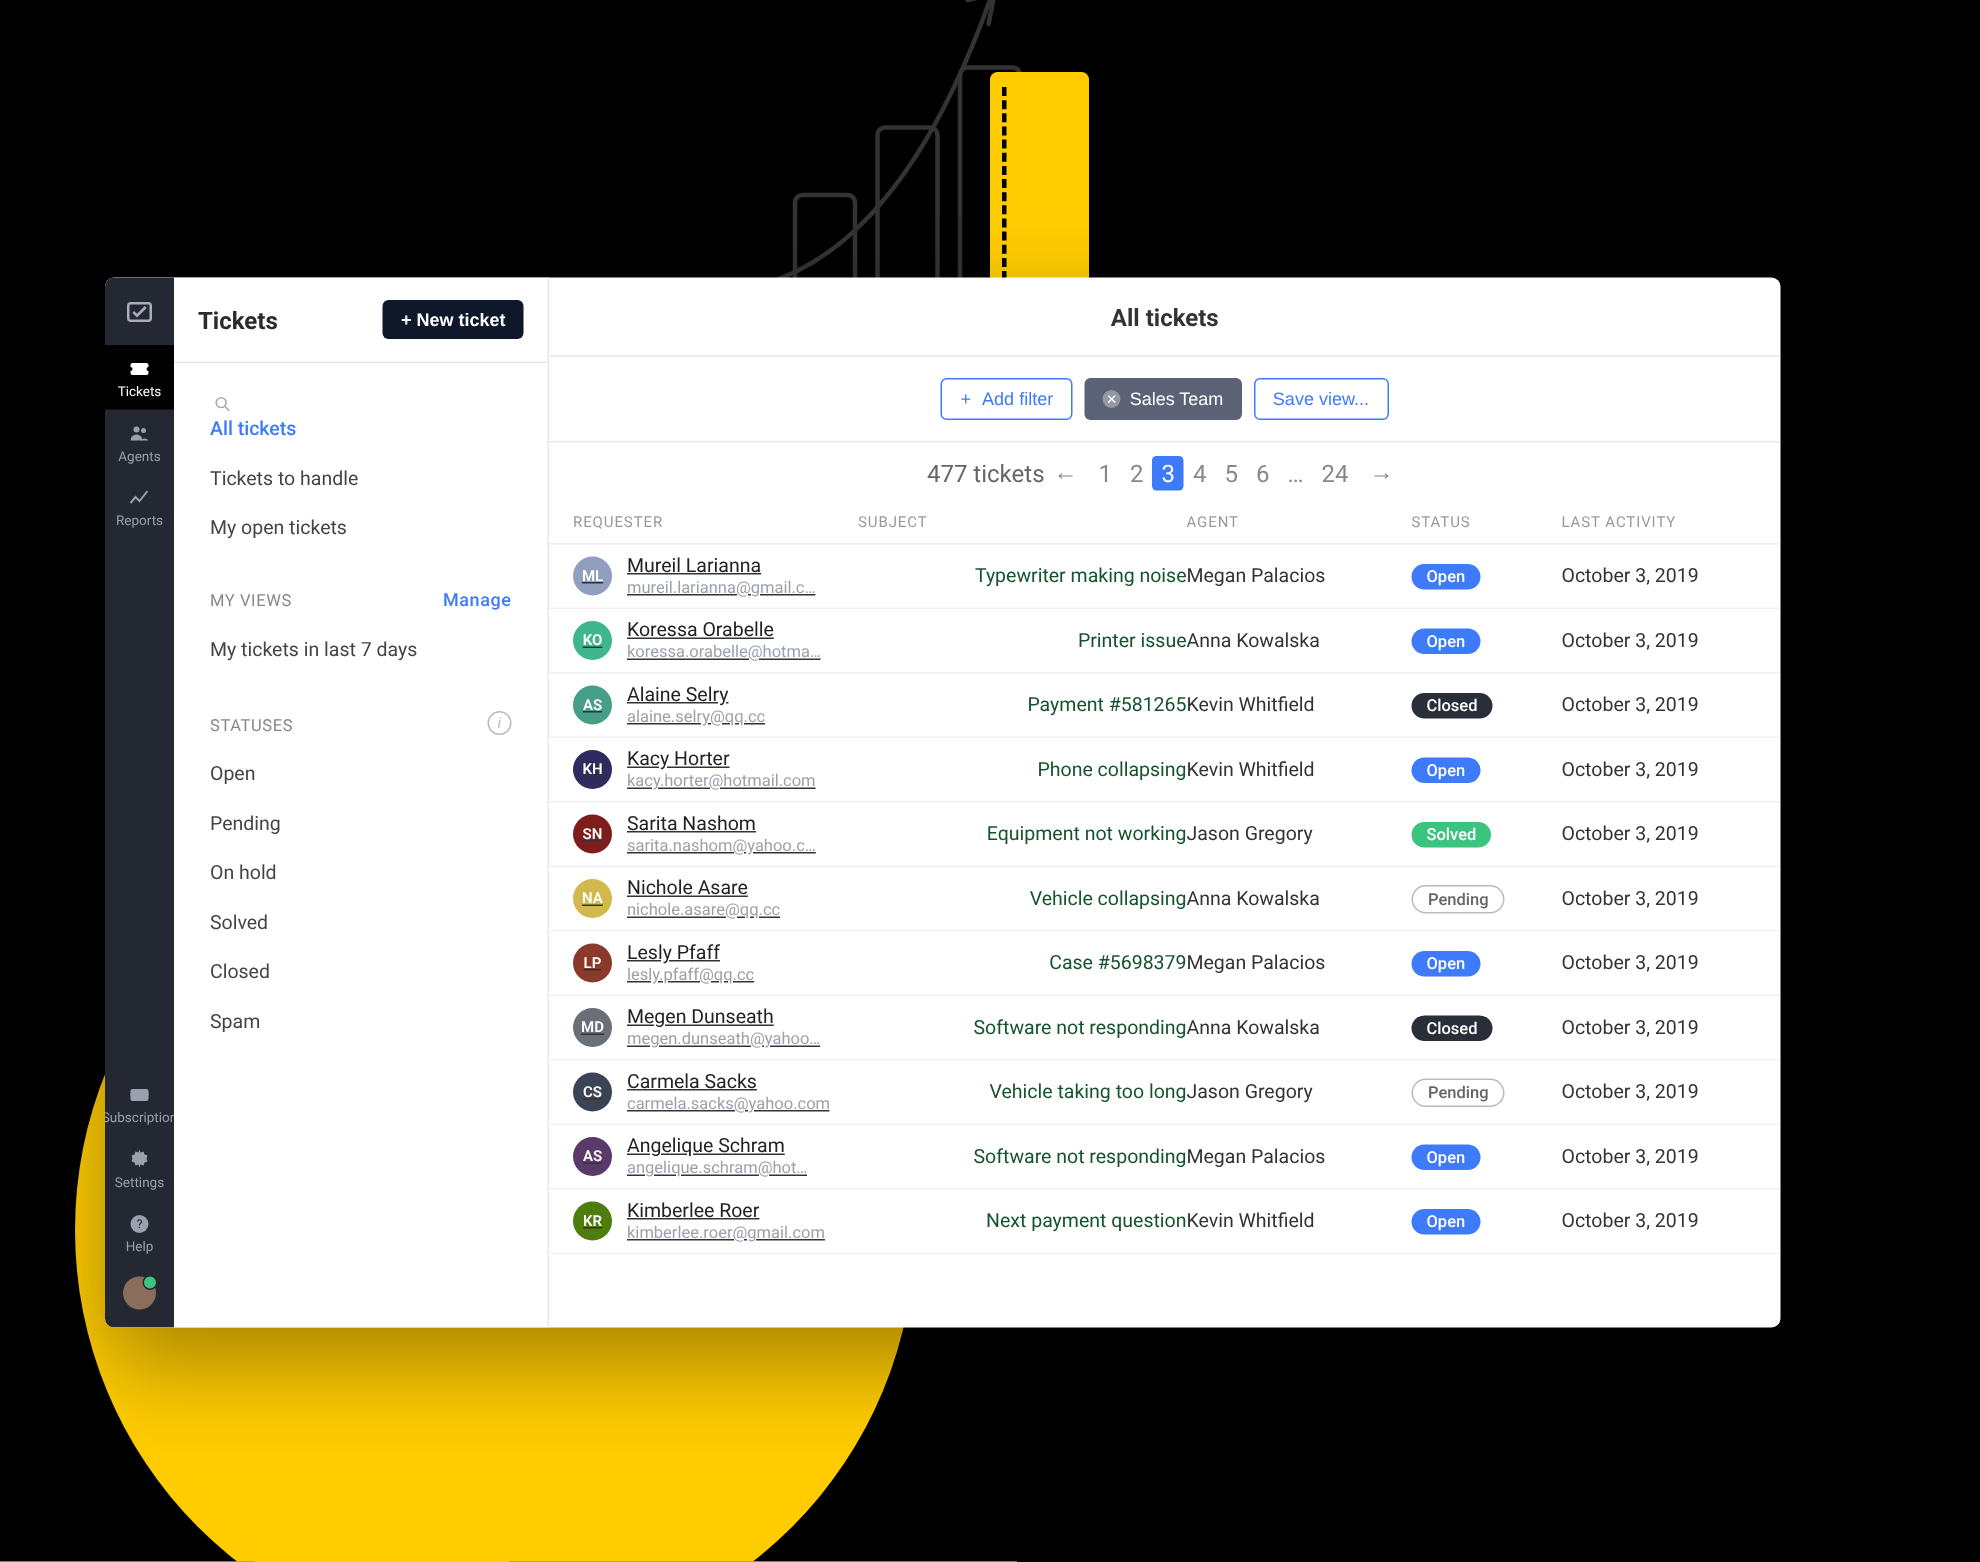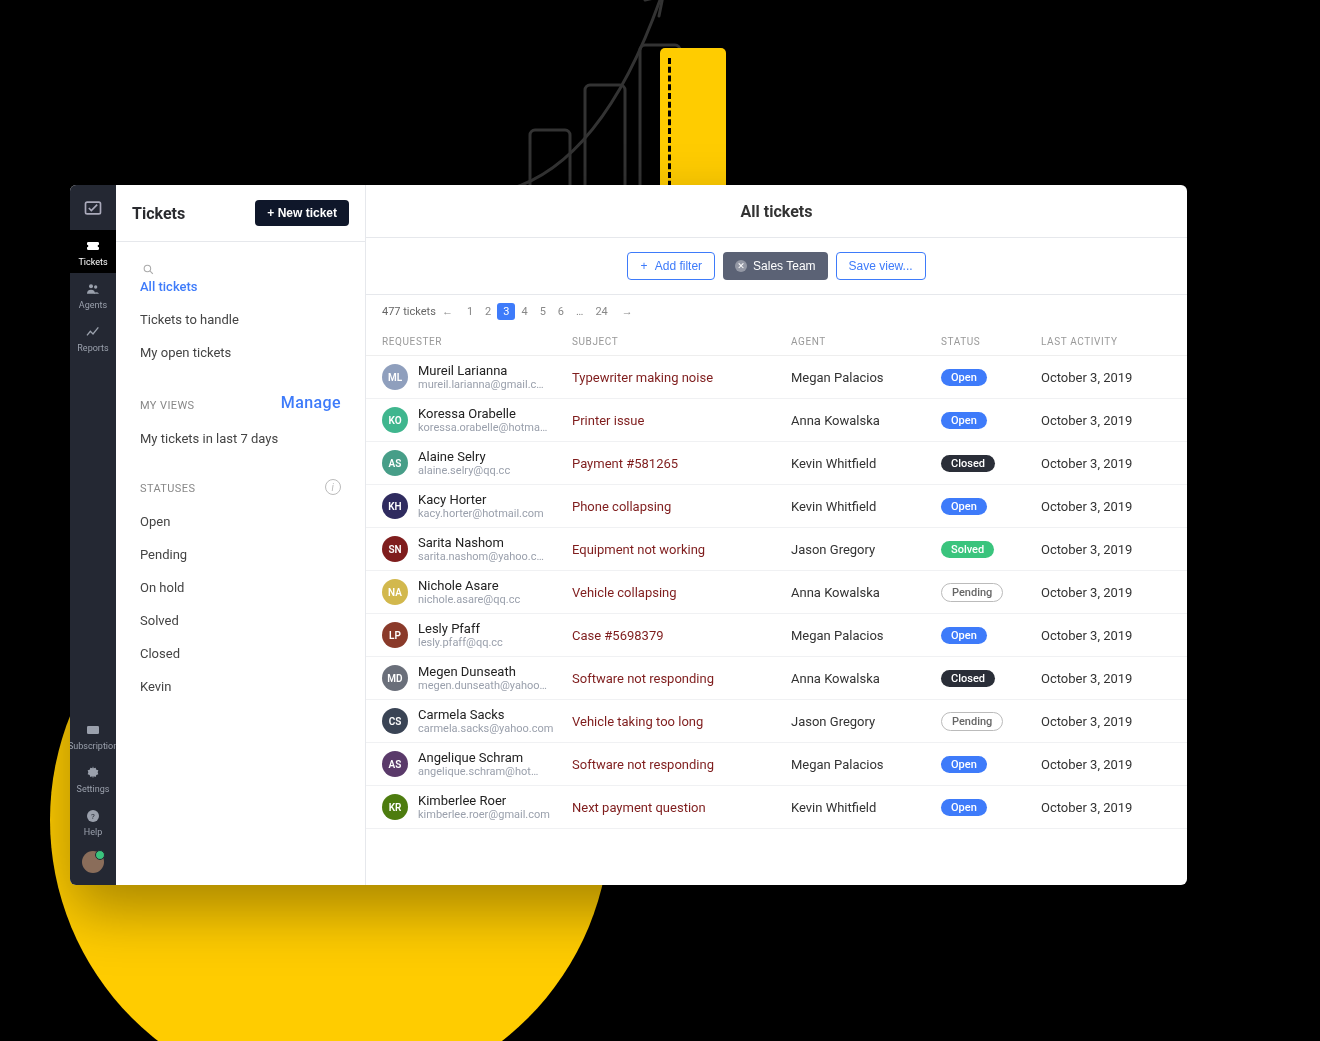--- a/index.html
+++ b/index.html
@@ -140,21 +140,21 @@
   padding: 9px 24px;
   color: #444;
   cursor: pointer;
 }
 .side-link.active { color: #3e7bfa; font-weight:500;}
 .side-section {
   display:flex; justify-content:space-between; align-items:flex-end;
   padding: 20px 24px 6px;
   color:#888; font-size:11px; letter-spacing:.4px;
 }
-.side-section a{color:#3e7bfa; text-decoration:none; font-size:16px; font-weight:500;}
+.side-section a{color:#3e7bfa; text-decoration:none; font-size:12px; font-weight:500;}
 .info-dot{
   width:16px;height:16px;border:1px solid #bbb;border-radius:50%;
   display:inline-flex;align-items:center;justify-content:center;
   font-size:10px;color:#bbb;font-style:italic;
 }
 
 
 .main { flex:1; display:flex; flex-direction:column; min-width:0;}
 .main-head {
   display:flex; align-items:center; justify-content:center;
@@ -175,22 +175,22 @@
   background:#5b6275; color:#fff;
   border:none; border-radius:4px; padding:6px 12px; font-size:12px; font-weight:500; cursor:pointer;
   display:inline-flex; align-items:center; gap:6px;
 }
 .btn-chip .x{
   width:12px;height:12px;background:rgba(255,255,255,.35);border-radius:50%;
   display:inline-flex;align-items:center;justify-content:center;font-size:9px;line-height:1;
 }
 
 .meta-row{
-  display:flex; align-items:center; justify-content:flex-start;
-  padding:8px 16px; font-size:11px; color:#666;
+  display:flex; align-items:center; justify-content:center;
+  padding:8px 16px; font-size:16px; color:#666;
 }
 .pager{ display:flex; align-items:center; gap:2px; color:#888; }
 .pg{ padding:2px 6px; cursor:pointer; border-radius:3px;}
 .pg.active{ background:#3e7bfa; color:#fff; }
 
 .thead{
   display:flex; padding:8px 16px; font-size:10px; letter-spacing:.6px;
   color:#999; border-bottom:1px solid #eee;
 }
 .col-req{width:190px;}
@@ -198,30 +198,30 @@
 .col-agent{width:150px;}
 .col-status{width:100px;}
 .col-date{width:130px; text-align:left;}
 
 .rows{ overflow:hidden; }
 .row{
   display:flex; align-items:center; padding:7px 16px;
   border-bottom:1px solid #f0f1f3; font-size:13px; color:#333;
   cursor:pointer;
 }
-.req{ width:190px; display:flex; align-items:center; gap:10px; min-width:0;}
+.req{ width:190px; display:flex; align-items:center; gap:10px; min-width:0;text-decoration:underline;}
 .avatar{
   width:26px;height:26px;border-radius:50%;
   display:flex;align-items:center;justify-content:center;
   font-size:10px;font-weight:600;color:#fff;flex-shrink:0;
 }
 .req-text{min-width:0;}
 .req-name{font-size:13px;color:#222;white-space:nowrap;overflow:hidden;text-overflow:ellipsis;}
 .req-email{font-size:11px;color:#9aa0ac;white-space:nowrap;overflow:hidden;text-overflow:ellipsis;max-width:140px;}
-.sub{flex:1; color:#7f1d1d;}
+.sub{flex:1; color:#14532d;text-align:right;}
 .agent{width:150px;}
 .status{width:100px;}
 .date{width:130px;}
 .badge{
   display:inline-block; padding:2px 10px; border-radius:999px;
   font-size:11px; font-weight:500; color:#fff;
 }
 .badge.Open{ background:#3e7bfa;}
 .badge.Closed{ background:#2a2e38;}
 .badge.Solved{ background:#3ac47d;}
@@ -323,21 +323,21 @@
     <div class="side-section">
       <span>STATUSES</span>
       <span class="info-dot">i</span>
     </div>
     <div class="sidebar-list" id="status-views">
         <div class="side-link">Open</div>
         <div class="side-link">Pending</div>
         <div class="side-link">On hold</div>
         <div class="side-link">Solved</div>
         <div class="side-link">Closed</div>
-        <div class="side-link">Kevin</div>
+        <div class="side-link">Spam</div>
       </div>
   </div>
 
   <div class="main">
     <div class="main-head">
       <div class="main-title">All tickets</div>
     </div>
     <div class="toolbar">
       <button class="btn-outline-blue">
         <span>+</span>

